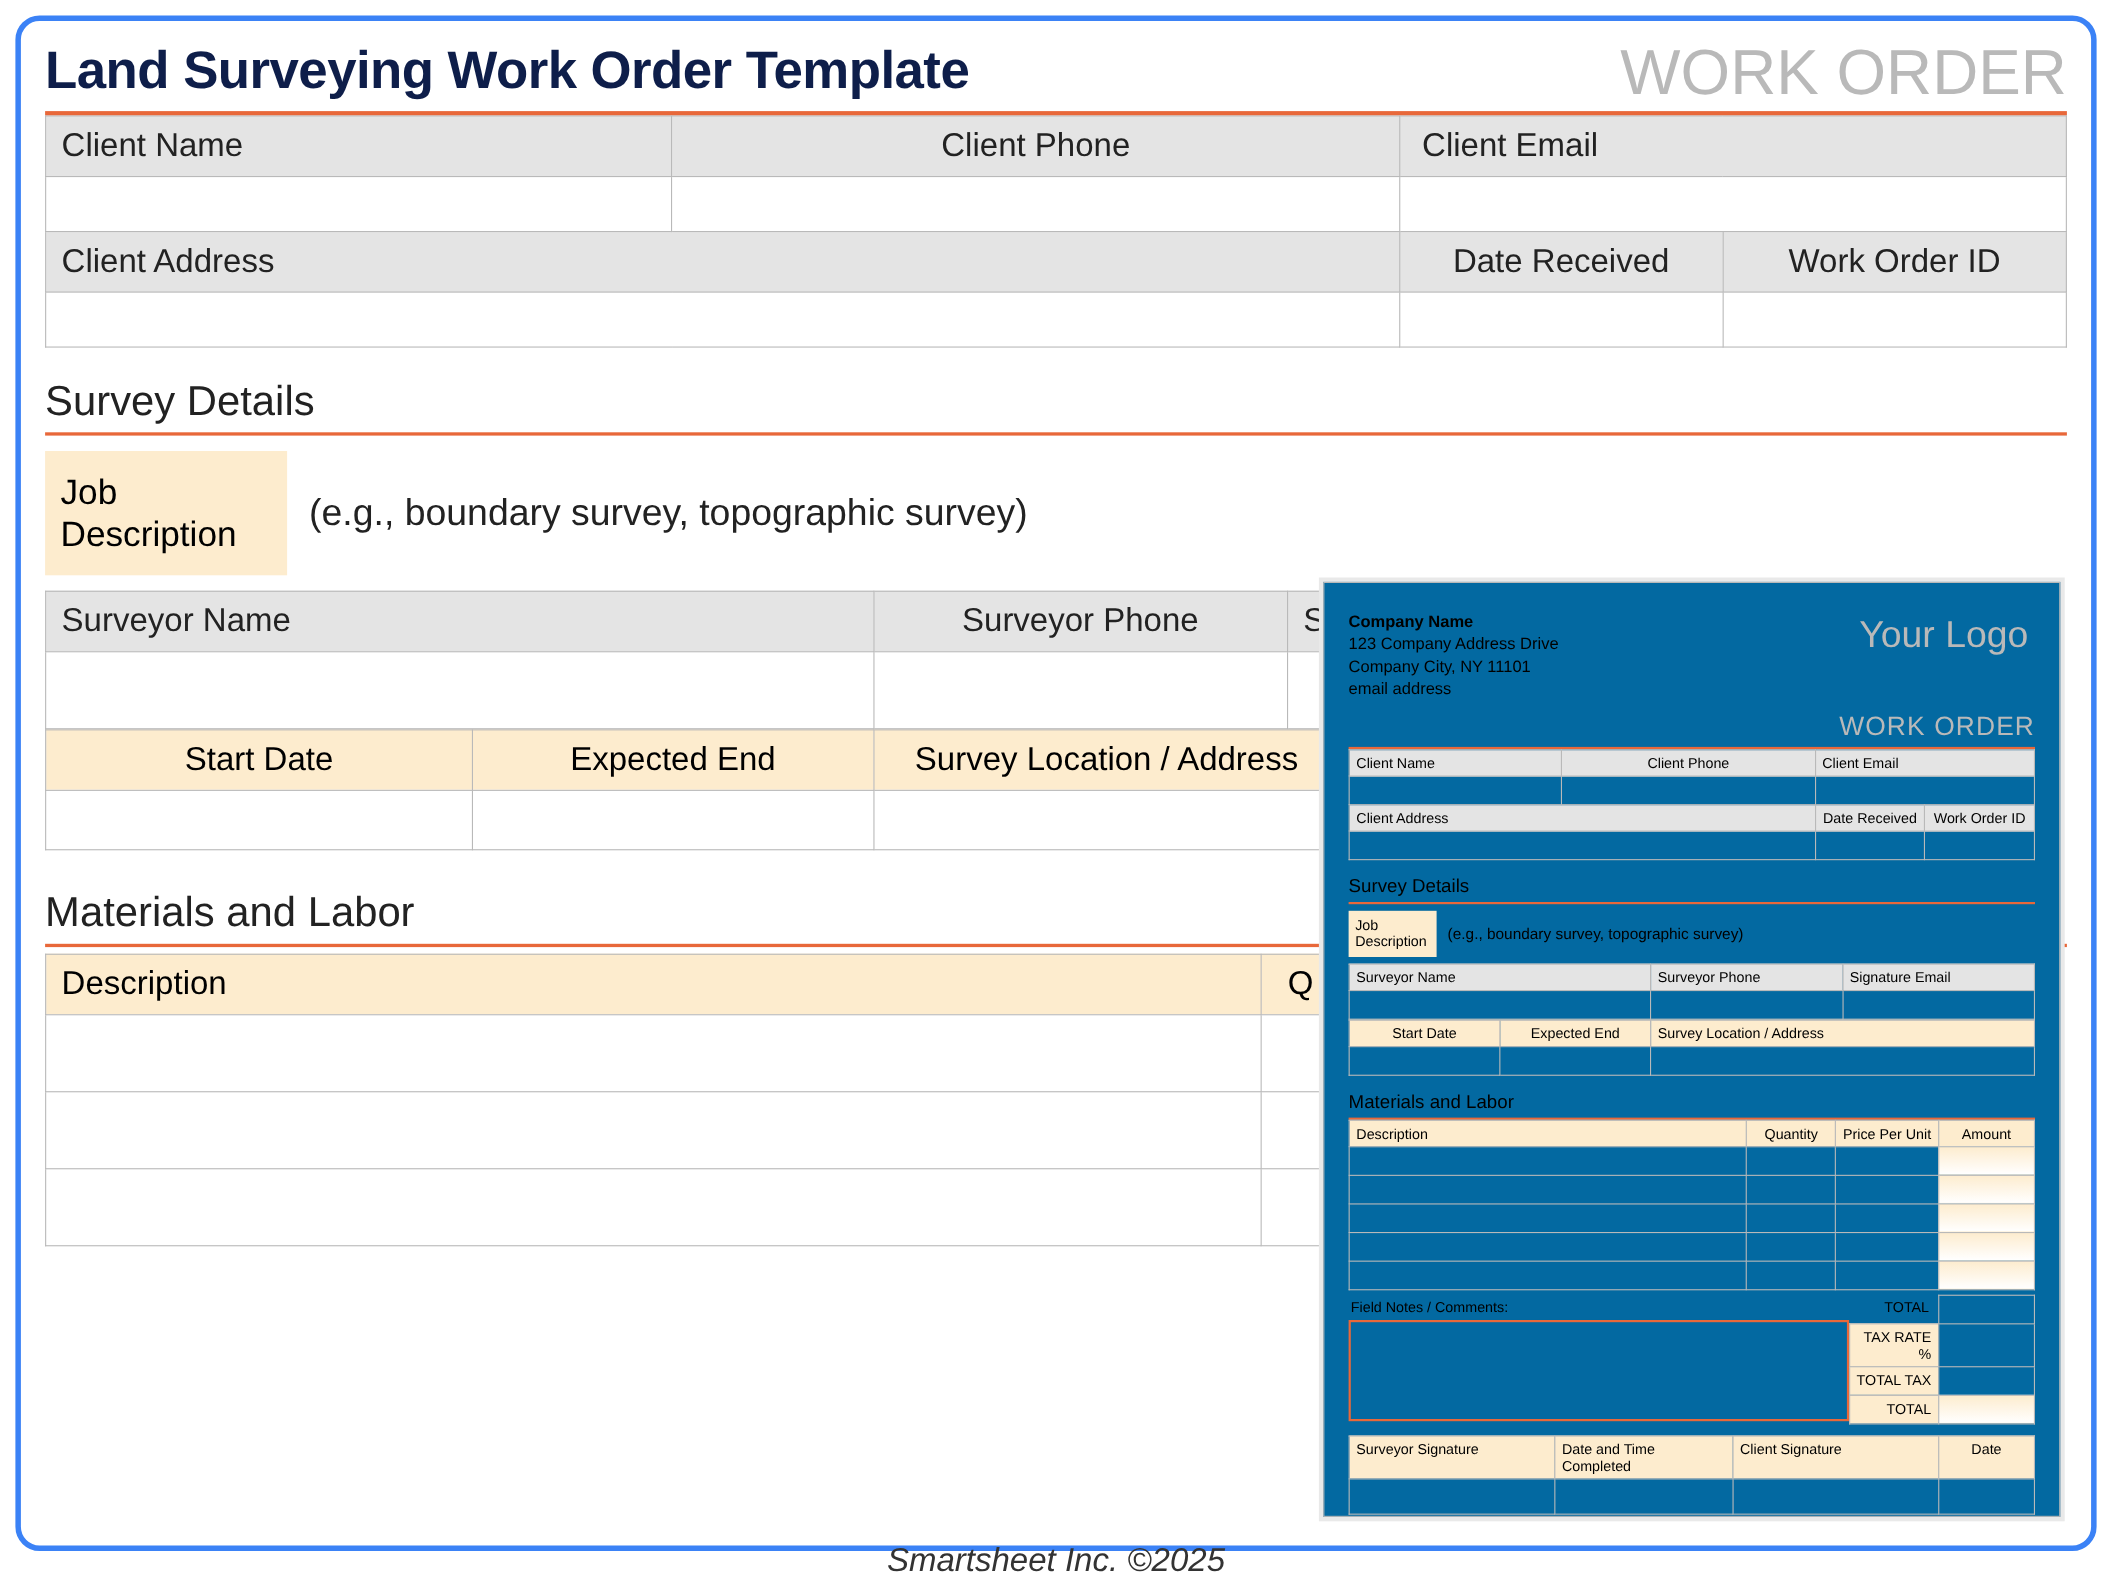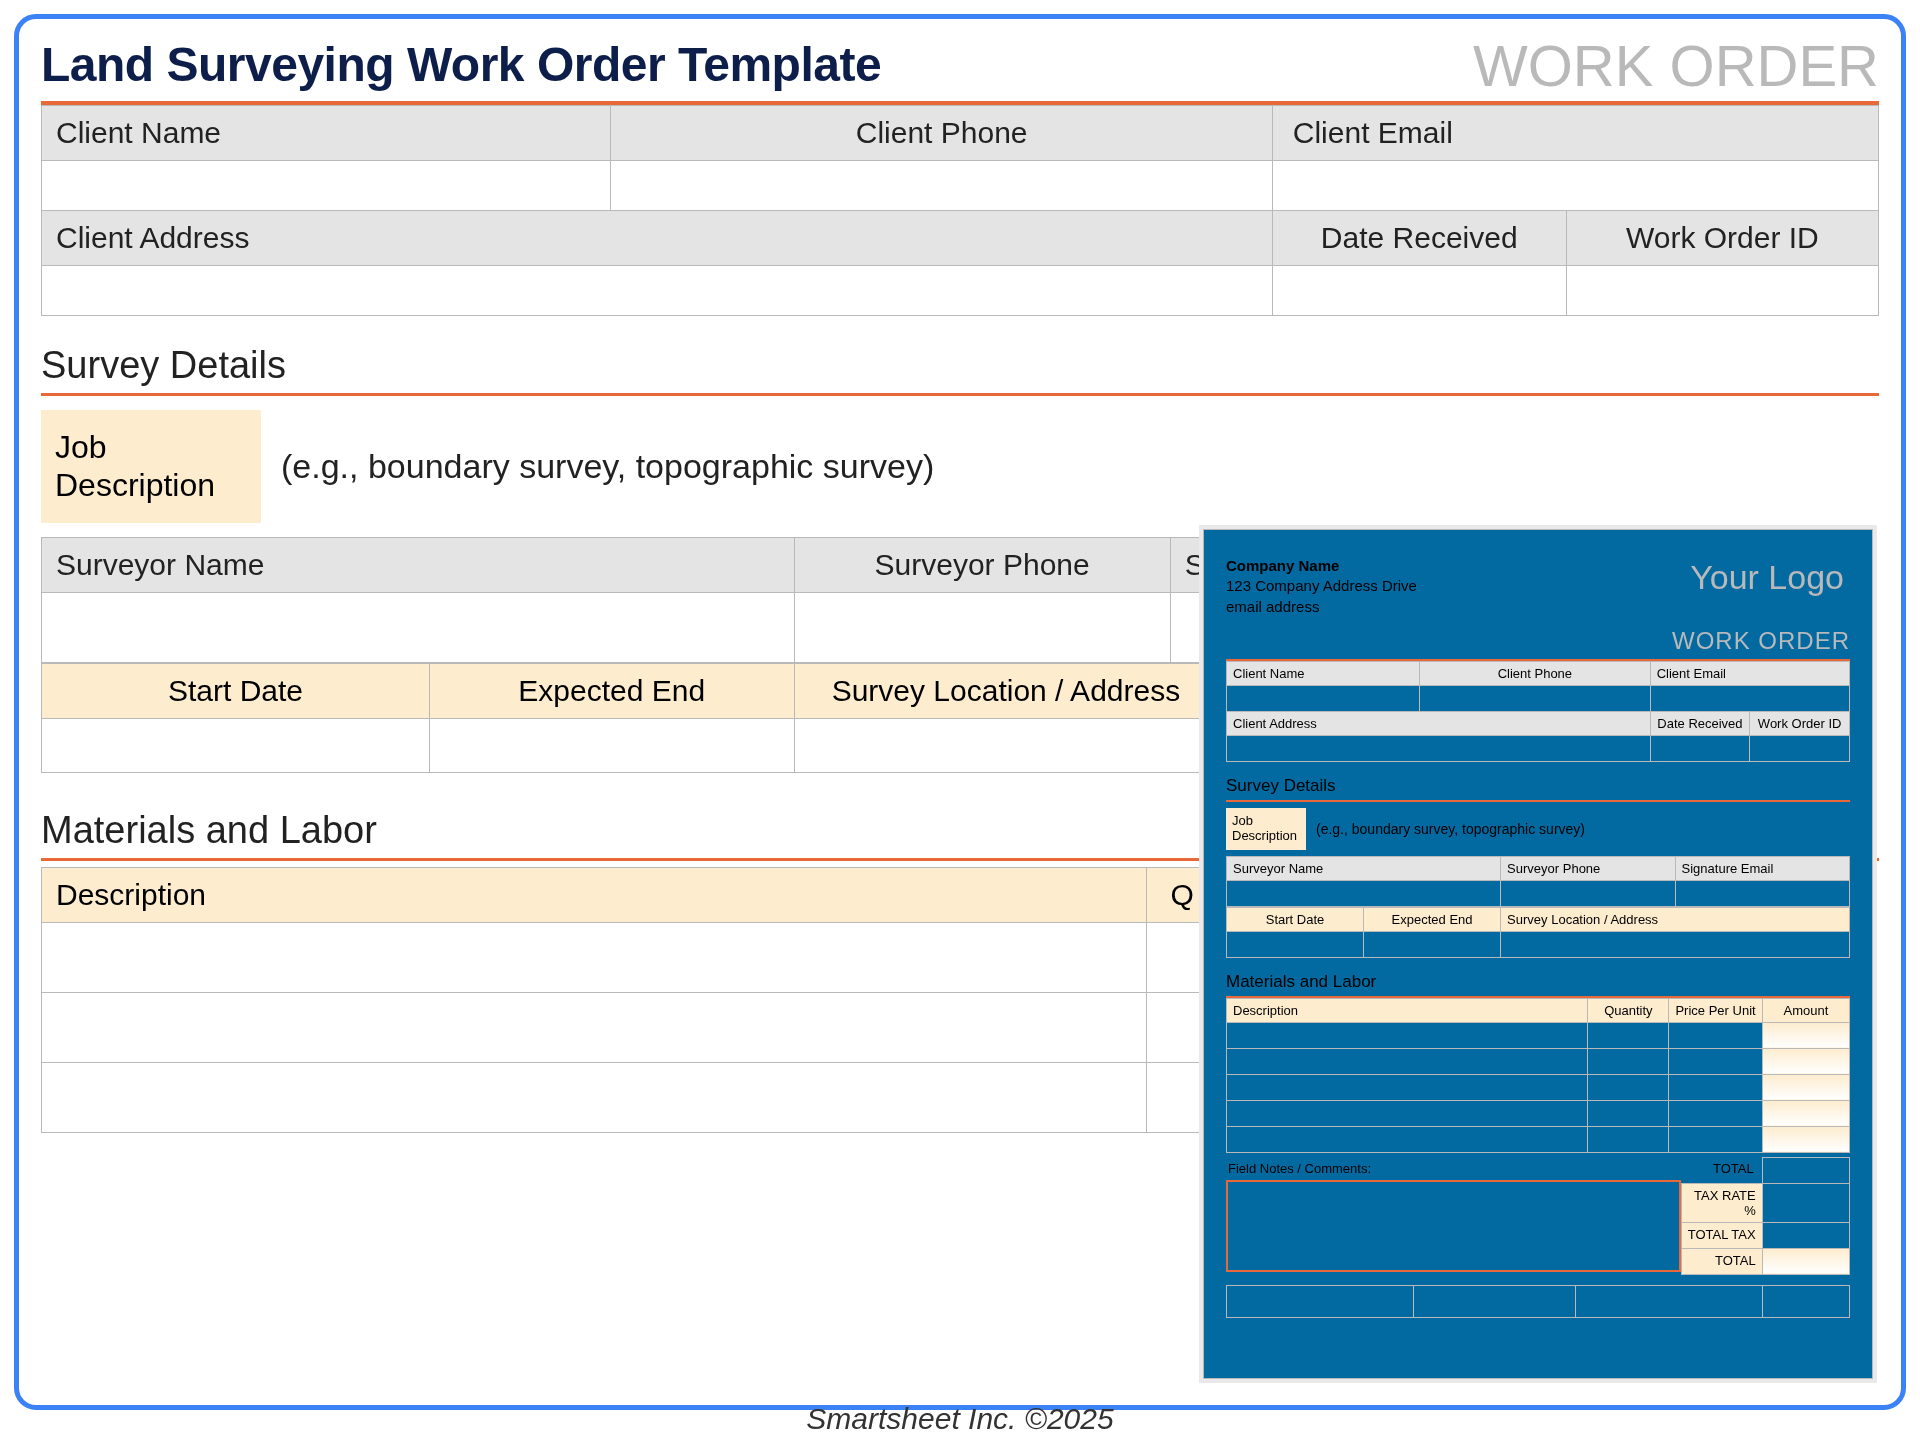--- a/index.html
+++ b/index.html
@@ -243,20 +243,21 @@
           <td class="empty" style="height:70px;"></td>
           <td class="empty" style="border-right:none;"></td>
         </tr>
   </tbody>
     </table>
 
   <div class="thumb">
     <div class="company-block">
       <div class="company-name">Company Name</div>
       <div>123 Company Address Drive</div>
+      <div>Company City, NY  11101</div>
       <div>email address</div>
     </div>
     <div class="logo">Your Logo</div>
     <div class="wo">WORK ORDER</div>
     <div class="rule"></div>
 
     <table>
       <colgroup>
           <col style="width:31%">
           <col style="width:37%">
@@ -412,20 +413,26 @@
       </table>
 
     <table style="margin-top:10px;">
       <colgroup>
           <col style="width:30%">
           <col style="width:26%">
           <col style="width:30%">
           <col style="width:14%">
         </colgroup>
       <tbody>
+          <tr>
+        <td class="cream" style="text-align:left;">Surveyor Signature</td>
+        <td class="cream" style="text-align:left;">Date and Time Completed</td>
+        <td class="cream" style="text-align:left;">Client Signature</td>
+        <td class="cream">Date</td>
+      </tr>
       <tr>
             <td class="e" style="height:32px;"></td>
             <td class="e"></td>
             <td class="e"></td>
             <td class="e"></td>
           </tr>
     </tbody>
       </table>
 
   </div>

